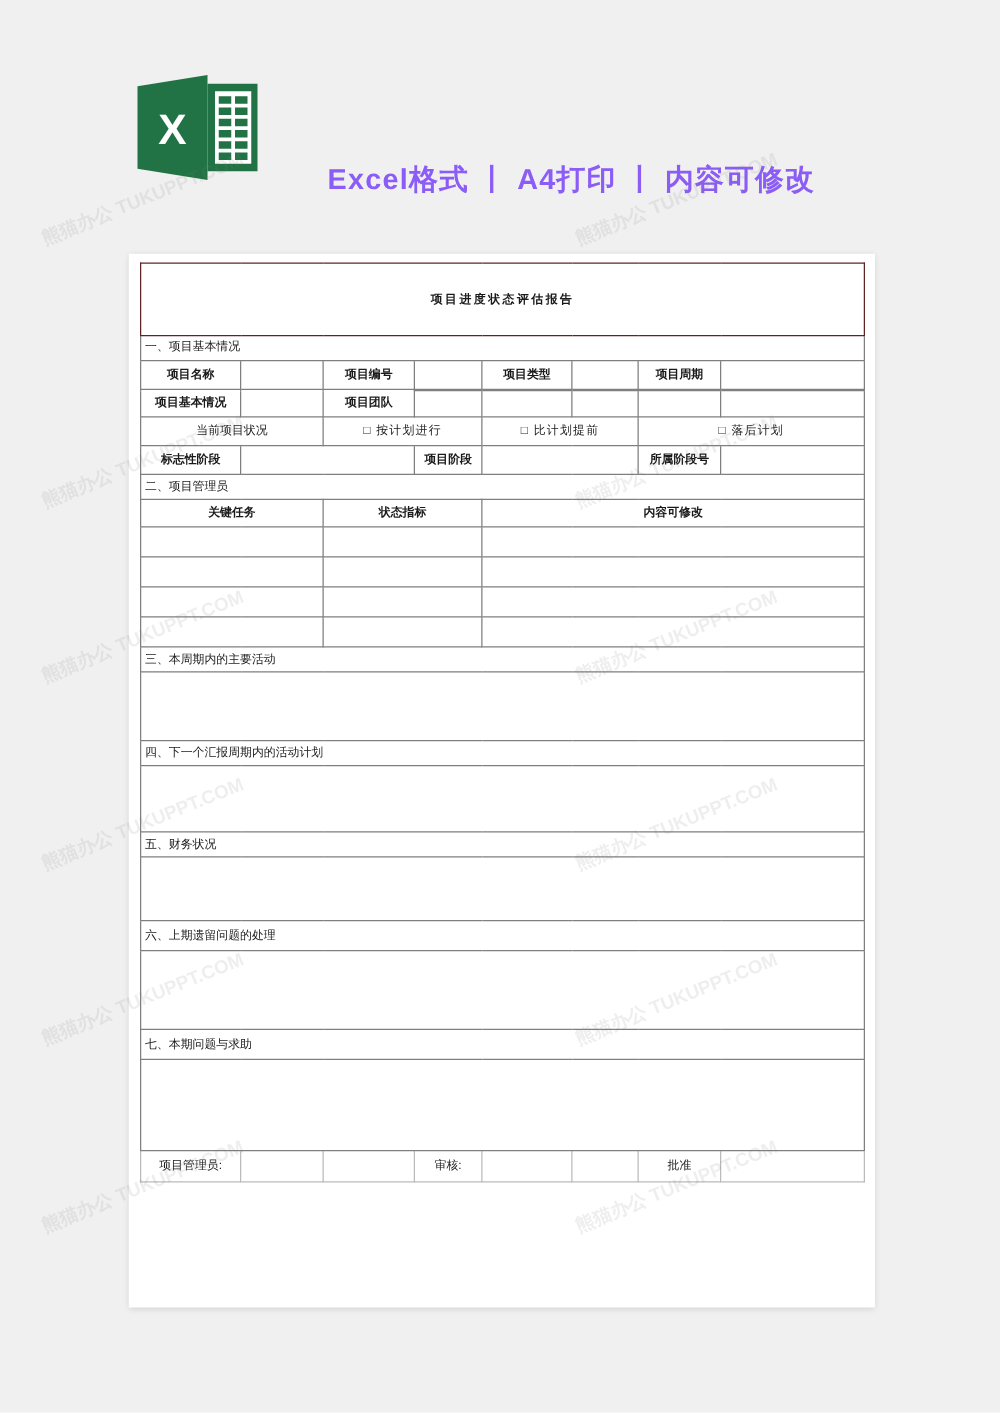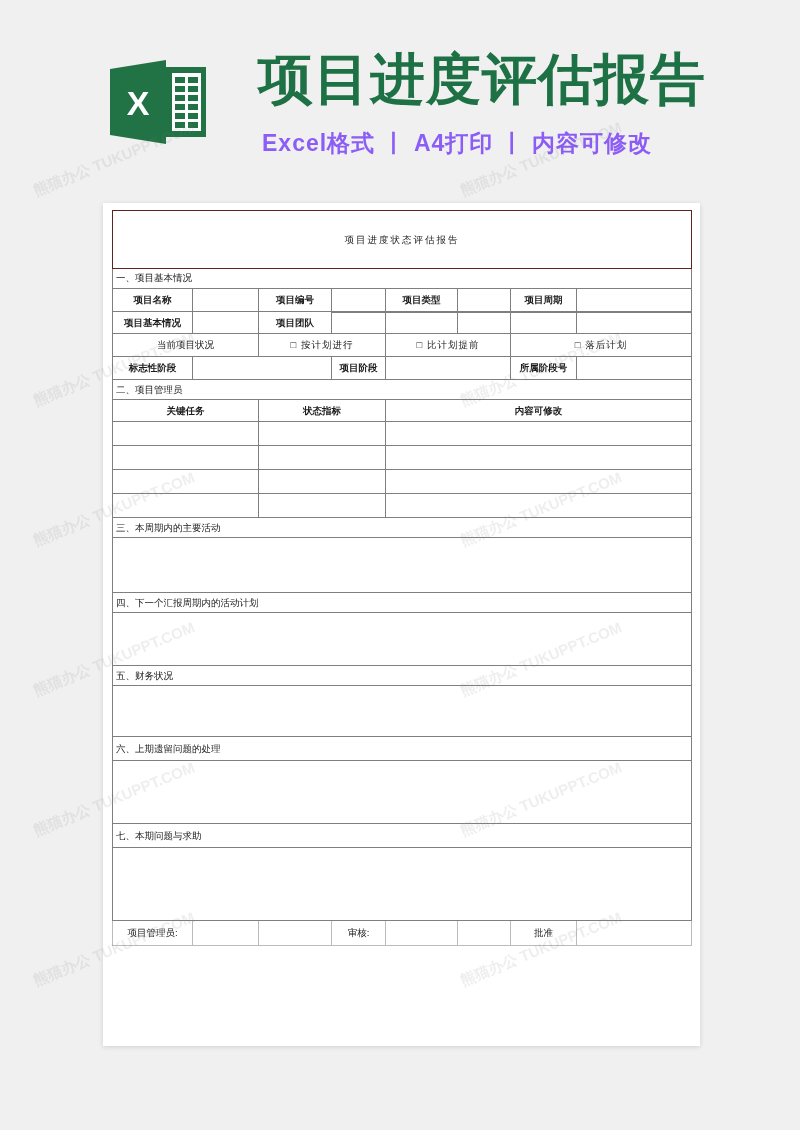--- a/index.html
+++ b/index.html
@@ -53,21 +53,21 @@
     vertical-align:middle;
     background:#ffffff;
     line-height:1.25;
   }
   td.lbl{background:#f6ddd9;text-align:center;font-weight:bold;}
   td.ctr{text-align:center;}
   td.blank{background:#ffffff;}
 
   .doc-title{
     background:#5e2424;color:#ffffff;
-    font-size:21px;font-weight:normal;text-align:center;
+    font-size:21px;font-weight:bold;text-align:center;
     letter-spacing:2px;
     height:57px;line-height:57px;
     border:1px solid #5e2424 !important;
   }
   td.sect{
     background:#f6dfdd;text-align:left;
     font-size:9.5px;color:#1a1a1a;
     padding-left:5px;height:19px;
   }
   td.sect-plain{
@@ -111,21 +111,20 @@
       <rect x="80" y="38" width="10" height="6" fill="#217346"></rect>
       <rect x="67" y="47" width="10" height="6" fill="#217346"></rect>
       <rect x="80" y="47" width="10" height="6" fill="#217346"></rect>
       <rect x="67" y="56" width="10" height="6" fill="#217346"></rect>
       <rect x="80" y="56" width="10" height="6" fill="#217346"></rect>
       <rect x="67" y="65" width="10" height="6" fill="#217346"></rect>
       <rect x="80" y="65" width="10" height="6" fill="#217346"></rect>
       <text x="30" y="58" font-family="Liberation Sans, sans-serif" font-size="34" font-weight="bold" fill="#ffffff" text-anchor="middle">X</text>
     </svg>
   </div>
-  <div class="promo-title">项目进度评估报告</div>
   <div class="promo-sub">Excel格式 丨 A4打印 丨 内容可修改</div>
 </div>
 
 <div class="paper">
   <div class="sheet">
 
     <table class="grid">
       <colgroup>
         <col style="width:80px">
           <col style="width:66px">

